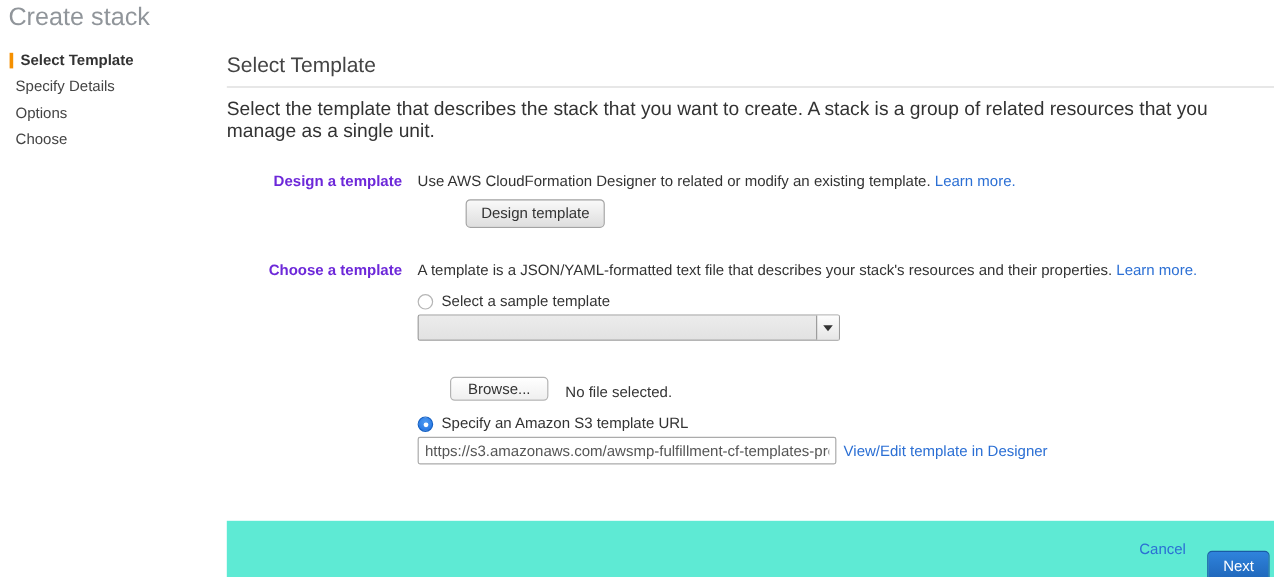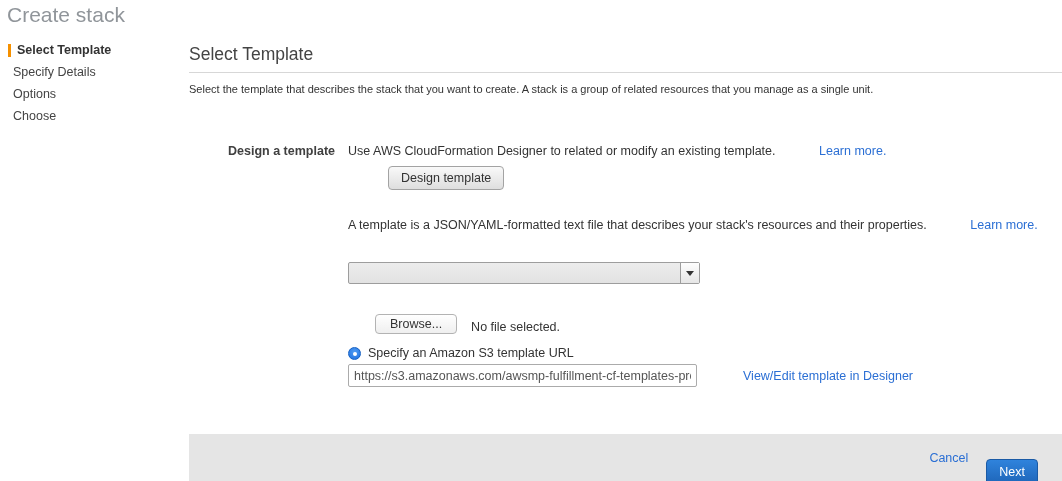--- a/index.html
+++ b/index.html
@@ -4,21 +4,21 @@
 <style>
   * { box-sizing: border-box; margin: 0; padding: 0; }
   html, body {
     width: 1062px; height: 481px;
     background: #fff;
     font-family: "Liberation Sans", sans-serif;
     color: #333;
     overflow: hidden;
     position: relative;
   }
-  a { text-decoration: none; cursor: pointer; margin-left: 40px; }
+  a { text-decoration: none; cursor: pointer; }
 
   
   .page-title {
     position: absolute; left: 7px; top: 3px;
     font-size: 21px; font-weight: 400; color: #90959a;
   }
 
   
   .stepnav { position: absolute; left: 8px; top: 44px; width: 170px; }
   .stepnav .step {
@@ -36,26 +36,26 @@
   .main h2 {
     position: absolute; top: 44px; left: 0;
     font-size: 17.5px; font-weight: 400; color: #444;
   }
   .rule {
     position: absolute; top: 72px; left: 0; right: 0;
     border-top: 1px solid #d7d7d7;
   }
   .desc {
     position: absolute; top: 83px; left: 0; right: 10px;
-    font-size: 11px; color: #333;
+    font-size: 16px; color: #333;
   }
 
   .form-label {
     position: absolute; left: 0; width: 146px;
-    text-align: right; font-size: 12.5px; font-weight: bold; color: #404040;
+    text-align: right; font-size: 12.5px; font-weight: bold; color: #6d28d9;
   }
   .form-text { position: absolute; left: 159px; font-size: 12.5px; color: #333; }
   .link { color: #2b6fd4; font-size: 12.5px; }
 
   .btn-gray {
     display: inline-block;
     font-size: 12.5px; color: #333;
     background: linear-gradient(#f9f9f9, #dedede);
     border: 1px solid #a3a3a3; border-radius: 4px;
     padding: 4px 12px; cursor: pointer;
@@ -117,23 +117,23 @@
     font-family: "Liberation Sans", sans-serif;
     background: #fff;
   }
 
   .browse-row { position: absolute; left: 186px; top: 314px; display: flex; align-items: flex-end; gap: 14px; }
   .no-file { font-size: 12.5px; color: #333; }
 
   
   .footer {
     position: absolute; left: 0; right: 0; top: 434px; bottom: 0;
-    background: #e5e5e5;
+    background: #5eead4;
     display: flex; align-items: center; justify-content: flex-end;
-    gap: 18px; padding-right: 24px;
+    gap: 18px; padding-right: 4px;
   }
   .footer .cancel { font-size: 12.5px; color: #2b6fd4; }
   .btn-next {
     background: linear-gradient(#2f83dc, #1e65b8);
     border: 1px solid #1a5aa5; border-radius: 4px;
     color: #fff; font-size: 12.5px; font-weight: normal;
     padding: 5px 12px; cursor: pointer;
     font-family: "Liberation Sans", sans-serif;
     margin-top: 29px;
   }
@@ -155,25 +155,30 @@
   <div class="rule"></div>
   <p class="desc">Select the template that describes the stack that you want to create. A stack is a group of related resources that you manage as a single unit.</p>
 
   <div class="form-label" style="top:144px">Design a template</div>
   <div class="form-text" style="top:144px; right:10px">
     <span>Use AWS CloudFormation Designer to related or modify an existing template.</span>
     <a class="link">Learn more.</a>
   </div>
   <button class="btn-gray" style="position:absolute; left:159px; top:166px;">Design template</button>
 
+  <div class="form-label" style="top:218px">Choose a template</div>
   <div class="form-text" style="top:218px; right:10px">
     <span>A template is a JSON/YAML-formatted text file that describes your stack's resources and their properties.</span>
     <a class="link">Learn more.</a>
   </div>
 
+  <div class="radio-row" style="top:244px">
+    <span class="radio"></span>
+    <span class="radio-label">Select a sample template</span>
+  </div>
 
   <div class="select">
     <span class="arrow-btn">
         <span class="tri"></span>
       </span>
   </div>
 
 
   <div class="browse-row">
     <button class="btn-browse">Browse...</button>

